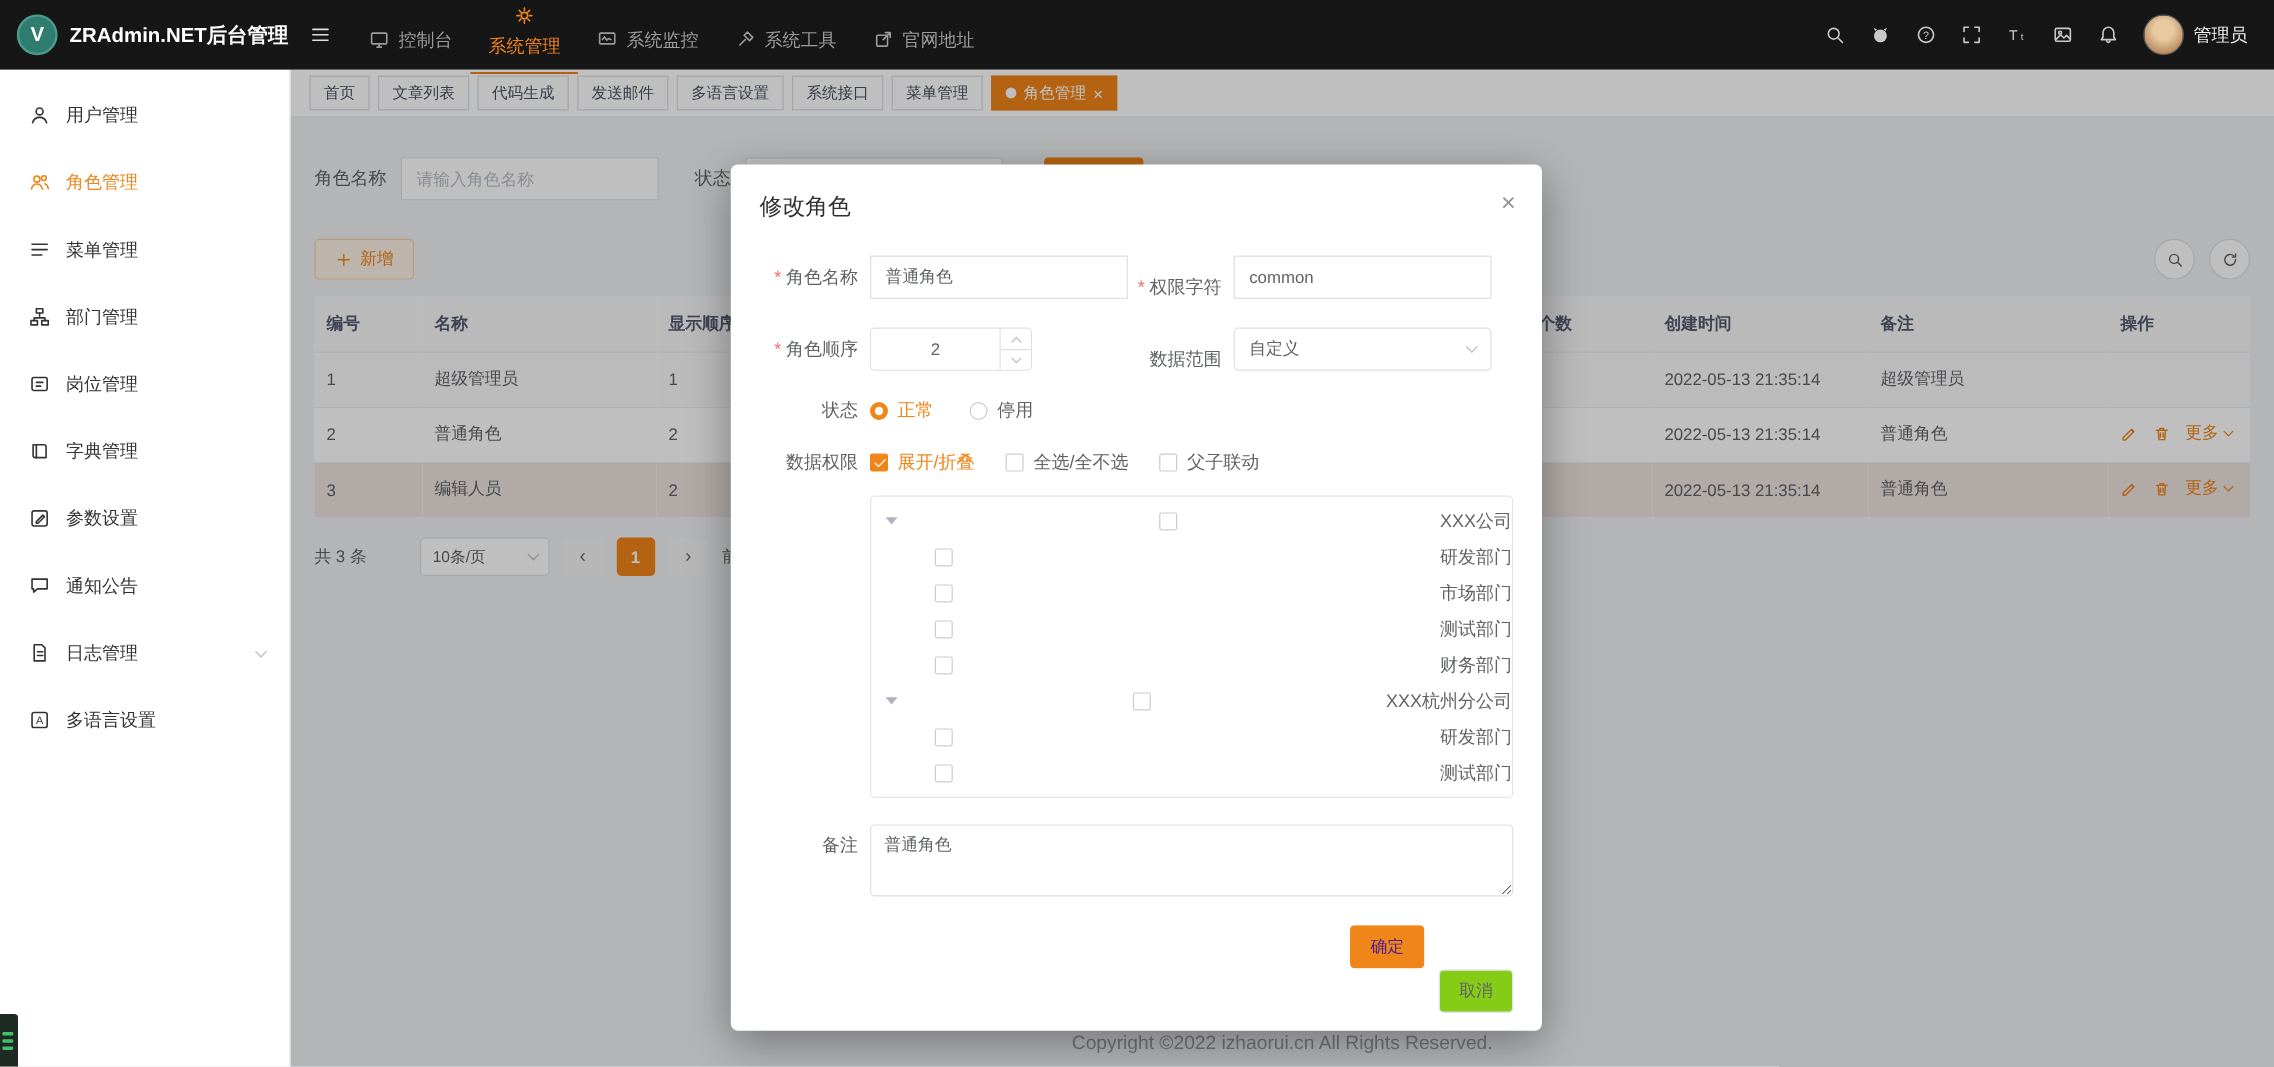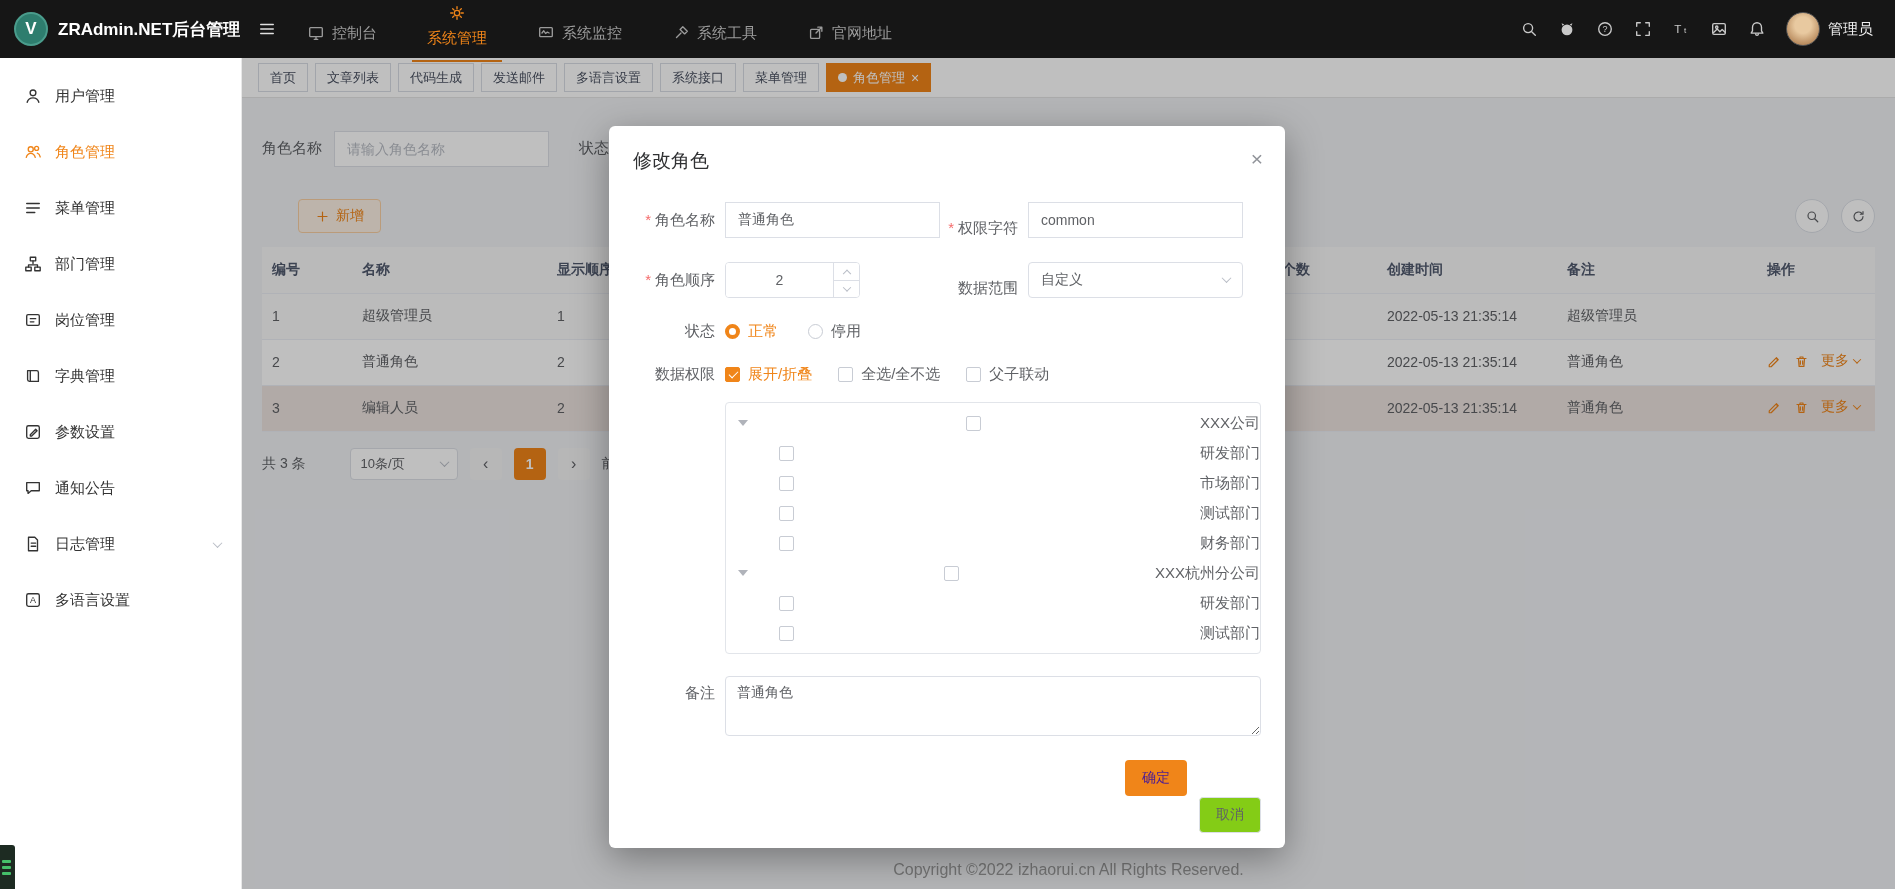--- a/index.html
+++ b/index.html
@@ -8,21 +8,21 @@
 
   svg.ico { width:18px; height:18px; stroke:currentColor; fill:none; stroke-width:1.5; stroke-linecap:round; stroke-linejoin:round; flex:none; }
   svg.ico-sm { width:15px; height:15px; stroke:currentColor; fill:none; stroke-width:1.6; stroke-linecap:round; stroke-linejoin:round; flex:none; }
 
   
   .topbar { height:58px; background:#161616; display:flex; align-items:center; color:#cfcfcf; position:relative; z-index:20; }
   .logo-area { width:242px; display:flex; align-items:center; padding-left:14px; flex:none; }
   .logo-circle { width:34px; height:34px; border-radius:50%; background:#2e7d6e; color:#fff; display:flex; align-items:center; justify-content:center; font-weight:bold; font-size:17px; border:2px solid #4a9c8c; flex:none; }
   .app-title { color:#fff; font-size:17px; font-weight:bold; margin-left:10px; white-space:nowrap; }
   .hamburger { padding:0 16px; height:58px; display:flex; align-items:center; cursor:pointer; color:#e0e0e0; }
-  .top-nav { display:flex; height:50px;gap:20px; }
+  .top-nav { display:flex; height:50px; }
   .nav-item { display:flex; align-items:center; gap:7px; padding:0 15px; color:#9b9b9b; font-size:15px; cursor:pointer; height:58px; }
   .nav-item.active { color:#f08519; box-shadow:inset 0 -2px 0 #f08519;flex-direction:column; }
   .top-right { margin-left:auto; display:flex; align-items:center; gap:20px; padding-right:22px; color:#c9c9c9; }
   .top-icon-btn { cursor:pointer; display:flex; align-items:center; }
   .user-area { display:flex; align-items:center; gap:8px; cursor:pointer; }
   .avatar { width:34px; height:34px; border-radius:50%; background:radial-gradient(circle at 50% 38%, #e8c9a0 32%, #b98c5f 75%, #8a6644 100%); border:1px solid #555; flex:none; }
   .username { color:#f0f0f0; font-size:15px; }
 
   
   .sidebar { position:absolute; top:58px; left:0; bottom:0; width:242px; background:#fff; border-right:1px solid #e8e8e8; padding-top:10px; z-index:10; }
@@ -50,21 +50,21 @@
   .inp::placeholder { color:#b8bcc4; }
   .sel { height:36px; width:215px; border:1px solid #dcdfe6; border-radius:4px; background:#fff; padding:0 28px 0 12px; font-size:14px; color:#606266; display:flex; align-items:center; position:relative; cursor:pointer; }
   .sel .sel-text { color:#b8bcc4; }
   .sel .sel-value { color:#606266; }
   .sel .chev { position:absolute; right:12px; top:13px; }
   .btn { height:36px; border-radius:4px; padding:0 16px; font-size:14px; display:inline-flex; align-items:center; gap:6px; border:1px solid transparent; cursor:pointer; font-family:inherit; }
   .btn-primary { background:#f08519; color:#4c1d95; }
   .btn-default { background:#84cc16; border-color:#dcdfe6; color:#606266;margin-top:37px; }
   .btn-plain { background:#fdf1e4; border:1px solid #f8cfa3; color:#f08519; height:34px; }
 
-  .toolbar-row { display:flex; align-items:flex-start; padding:2px 20px 10px;margin-left:36px; }
+  .toolbar-row { display:flex; align-items:flex-start; padding:2px 20px 10px; }
   .tool-circles { margin-left:auto; display:flex; gap:12px; }
   .circle-btn { width:34px; height:34px; border-radius:50%; background:#fff; border:1px solid #dcdfe6; display:flex; align-items:center; justify-content:center; color:#606266; cursor:pointer; }
 
   .table-wrap { margin:4px 20px 0; background:#fff; }
   table { width:100%; border-collapse:collapse; table-layout:fixed; }
   th, td { height:46px; padding:0 10px; text-align:left; border-bottom:1px solid #ebeef5; font-size:14px; white-space:nowrap; overflow:hidden; }
   th { background:#f8f8f9; color:#515a6e; font-weight:bold; }
   td { color:#606266; }
   tbody tr:nth-child(odd) { background:#fafafa; }
   tbody tr.selected { background:#ece3df; }
@@ -76,21 +76,21 @@
   .pagination { display:flex; align-items:center; gap:12px; margin:16px 20px; color:#606266; font-size:14px; }
   .page-sel { height:32px; width:108px; border:1px solid #dcdfe6; border-radius:4px; background:#fff; display:flex; align-items:center; padding:0 24px 0 10px; position:relative; font-size:13px; cursor:pointer;margin-left:32px; }
   .page-sel .chev { position:absolute; right:9px; top:11px; }
   .page-btn { width:32px; height:32px; border-radius:4px; background:#f4f4f5; color:#606266; display:flex; align-items:center; justify-content:center; cursor:pointer; font-size:16px; }
   .page-btn.current { background:#f08519; color:#fff; font-weight:bold; font-size:14px; }
   .goto-input { width:44px; height:32px; text-align:center; }
 
   .copyright { position:absolute; bottom:10px; left:0; right:0; text-align:center; color:#9a9a9a; font-size:16px; }
 
   
-  .modal { position:absolute; left:609px; top:126px; width:676px; height:722px; background:#fff; border-radius:6px; box-shadow:0 10px 36px rgba(0,0,0,0.35); z-index:100; display:flex; flex-direction:column; }
+  .modal { position:absolute; left:609px; top:137px; width:676px; height:722px; background:#fff; border-radius:6px; box-shadow:0 10px 36px rgba(0,0,0,0.35); z-index:100; display:flex; flex-direction:column; }
   .modal-header { padding:22px 24px 6px; position:relative; }
   .modal-title { font-size:19px; color:#303133; }
   .modal-close { position:absolute; right:22px; top:22px; color:#909399; font-size:21px; line-height:1; cursor:pointer; }
   .modal-body { padding:22px 24px 0; }
   .form-row { display:flex; align-items:center; margin-bottom:24px; }
   .f-label { width:82px; text-align:right; margin-right:10px; color:#606266; font-size:15px; flex:none; white-space:nowrap; }
   .f-label-2 { width:70px; }
   .req::before { content:"*"; color:#f56c6c; margin-right:4px; }
   .m-inp { width:215px; height:36px; }
   .form-col { display:flex; align-items:center; }

